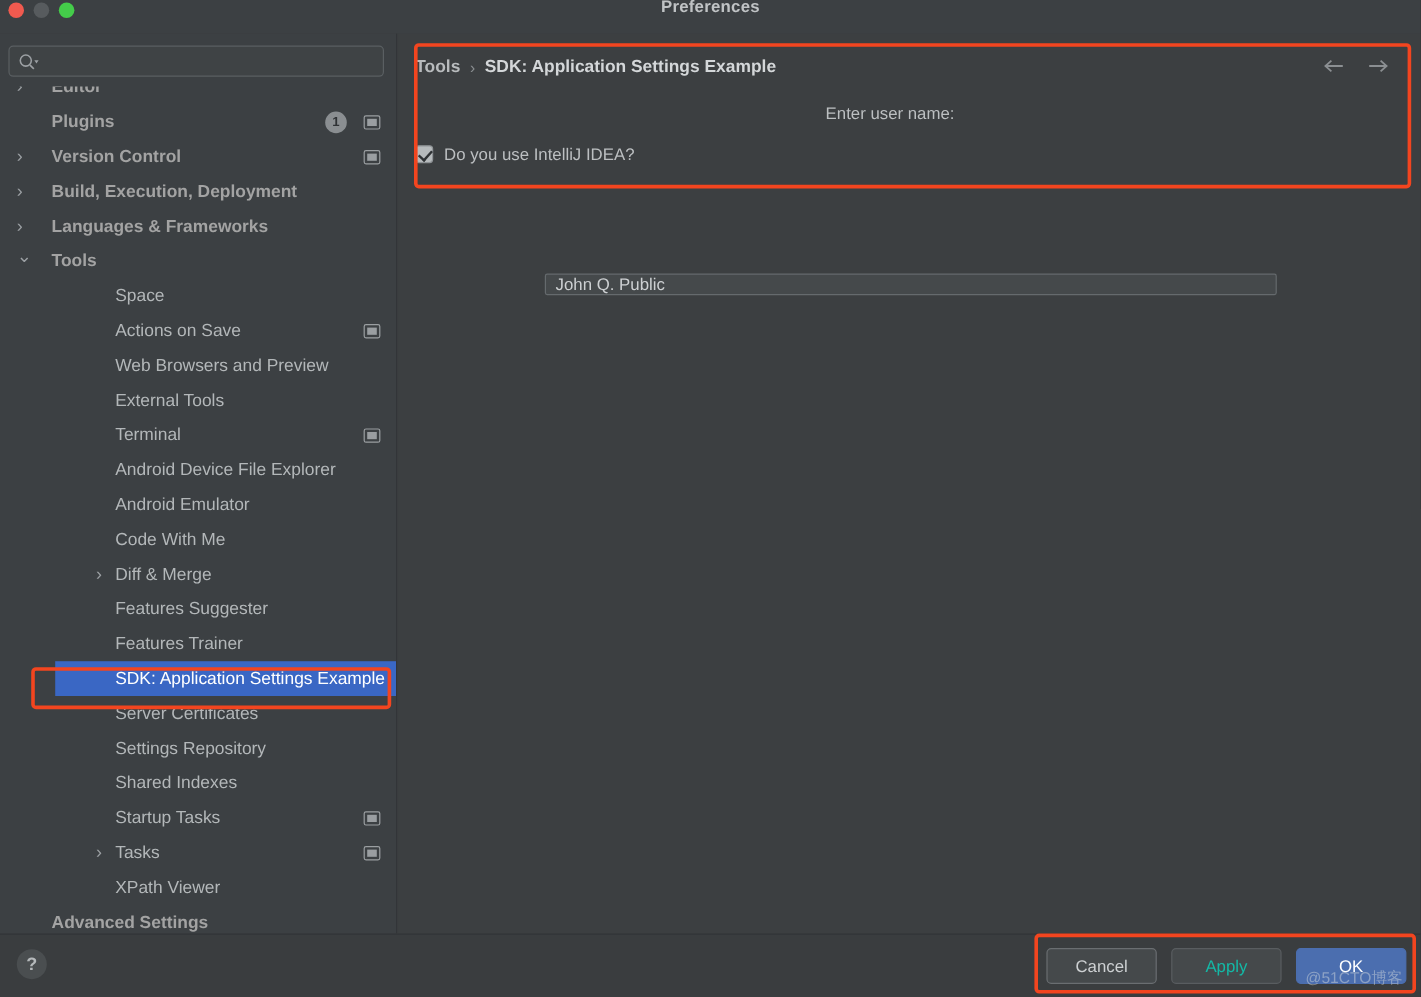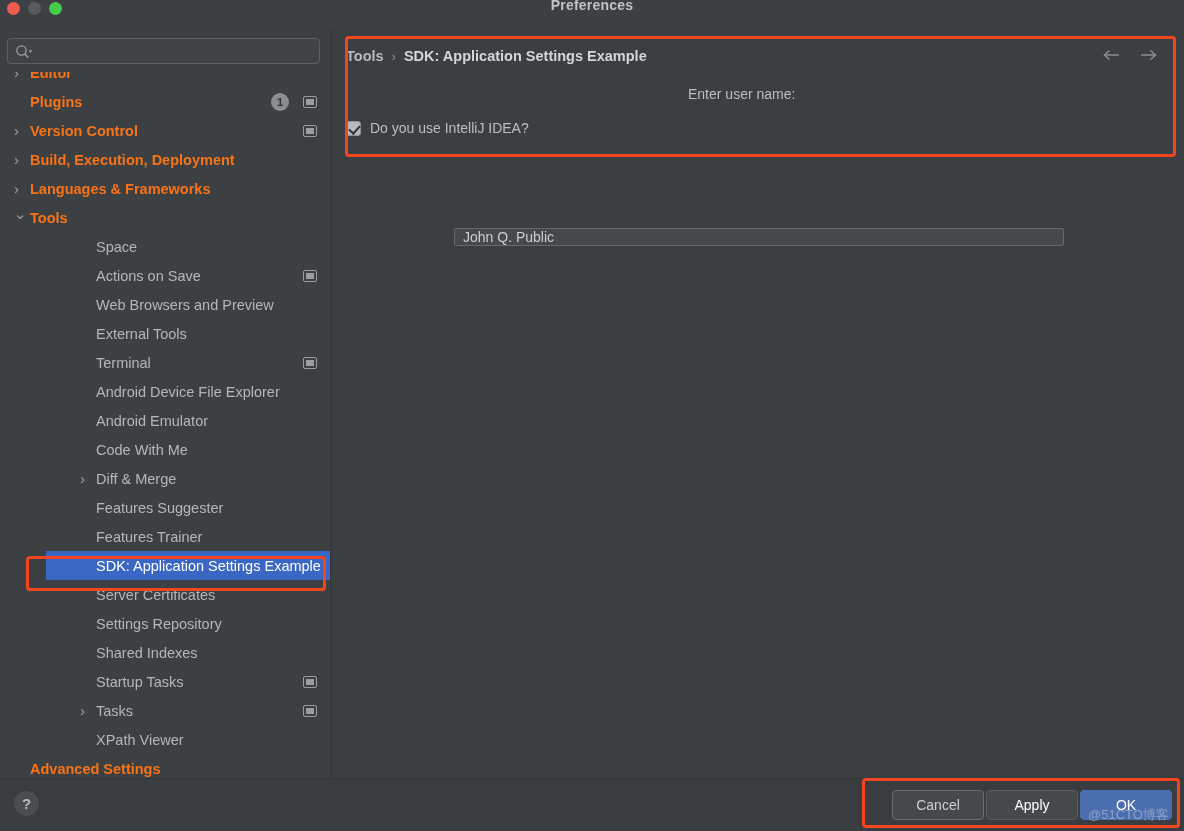--- a/index.html
+++ b/index.html
@@ -114,21 +114,22 @@
     line-height: 1;
     text-align: left;
   }
   .row .label {
     font-size: 14.5px;
     color: #b9bcbe;
     white-space: nowrap;
   }
   .row.top > .label {
     font-weight: bold;
-    color: #f97316;
+    color: #a3a3a3;
+    margin-left: 13px;
   }
   .row.child { padding-left: 34px; margin-left: 46px; }
   .row.child .chev { margin-left: 0; }
   .row.child > .label { color: #b3b7b9; }
 
   .row.selected { background: #3a67c4; }
   .row.selected > .label { color: #ffffff; }
 
   .badge {
     position: absolute;
@@ -264,36 +265,36 @@
     font-weight: bold;
     display: flex;
     align-items: center;
     justify-content: center;
   }
   .btn-group {
     position: absolute;
     right: 12px; top: 11px;
     display: flex;
     align-items: center;
-    gap: 2px;
+    gap: 12px;
   }
   .btn {
     height: 30px;
     min-width: 92px;
     border-radius: 4px;
     font-size: 14px;
     font-family: "Liberation Sans", sans-serif;
     display: flex;
     align-items: center;
     justify-content: center;
     border: 1px solid #6a6e71;
     background: #45494b;
     color: #cdd0d2;
   }
-  .btn.disabled { color: #ffffff; border-color: #595d60; }
+  .btn.disabled { color: #14b8a6; border-color: #595d60; }
   .btn.primary {
     background: #4b6eaf;
     border-color: #4b6eaf;
     color: #ffffff;
   }
 
   
   .anno {
     position: absolute;
     border: 3px solid #f3451f;

